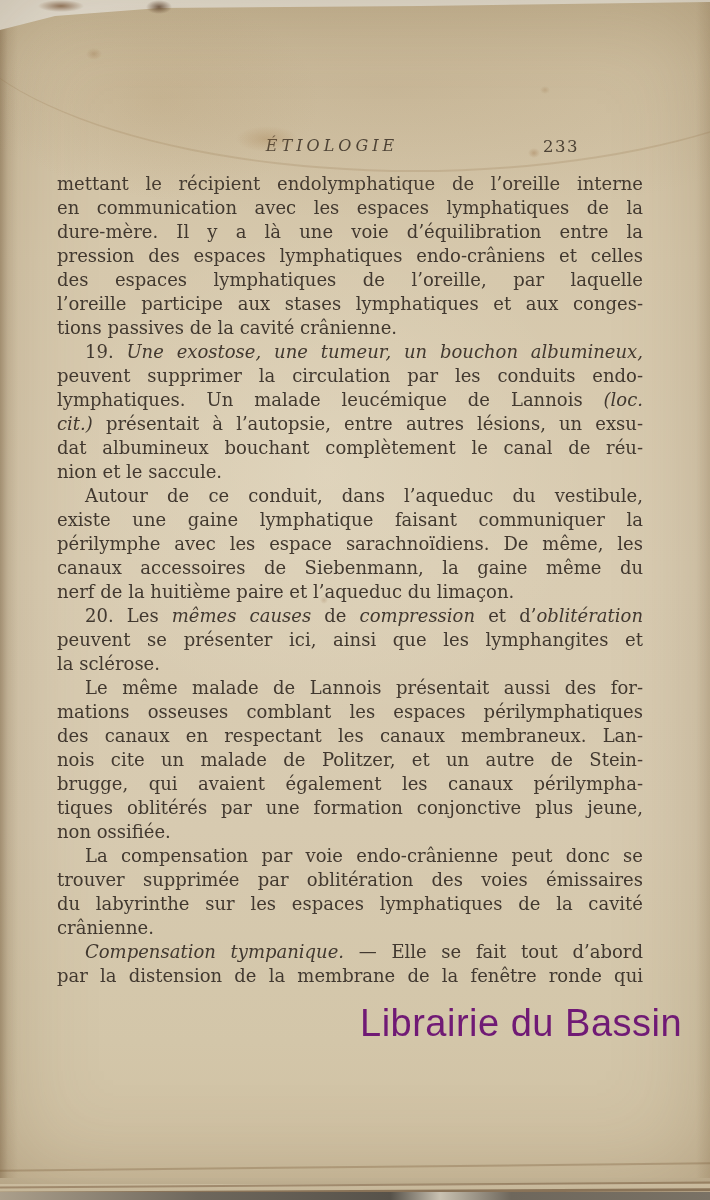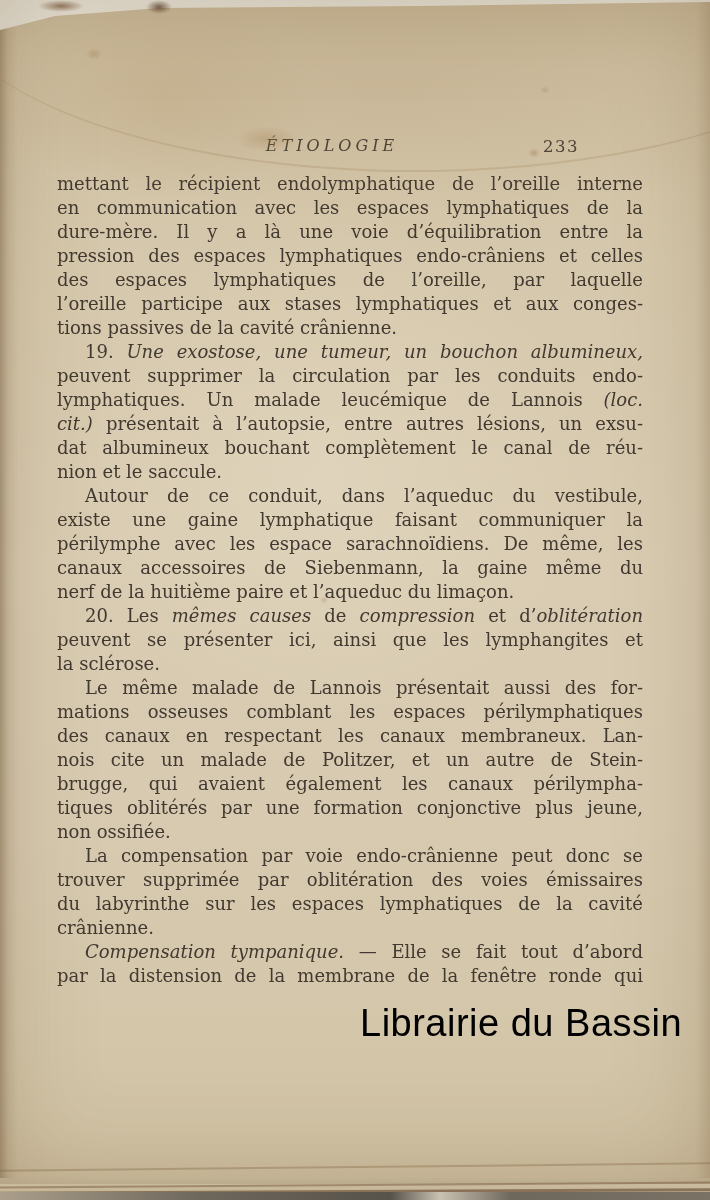--- a/index.html
+++ b/index.html
@@ -125,15 +125,15 @@
   <div class="edge-line-1"></div>
   <div class="page-stack"></div>
   <div class="edge-line-2"></div>
   <div class="edge-line-3"></div>
   <div class="bottom-strip"></div>
 
   <div class="waterline"></div>
   <div class="stains"></div>
   <div class="vignette"></div>
 
-  <div class="watermark" style="color: #000000;">Librairie du Bassin</div>
+  <div class="watermark" style="color: #701a75;">Librairie du Bassin</div>
 
 </div>
 
 </body></html>

